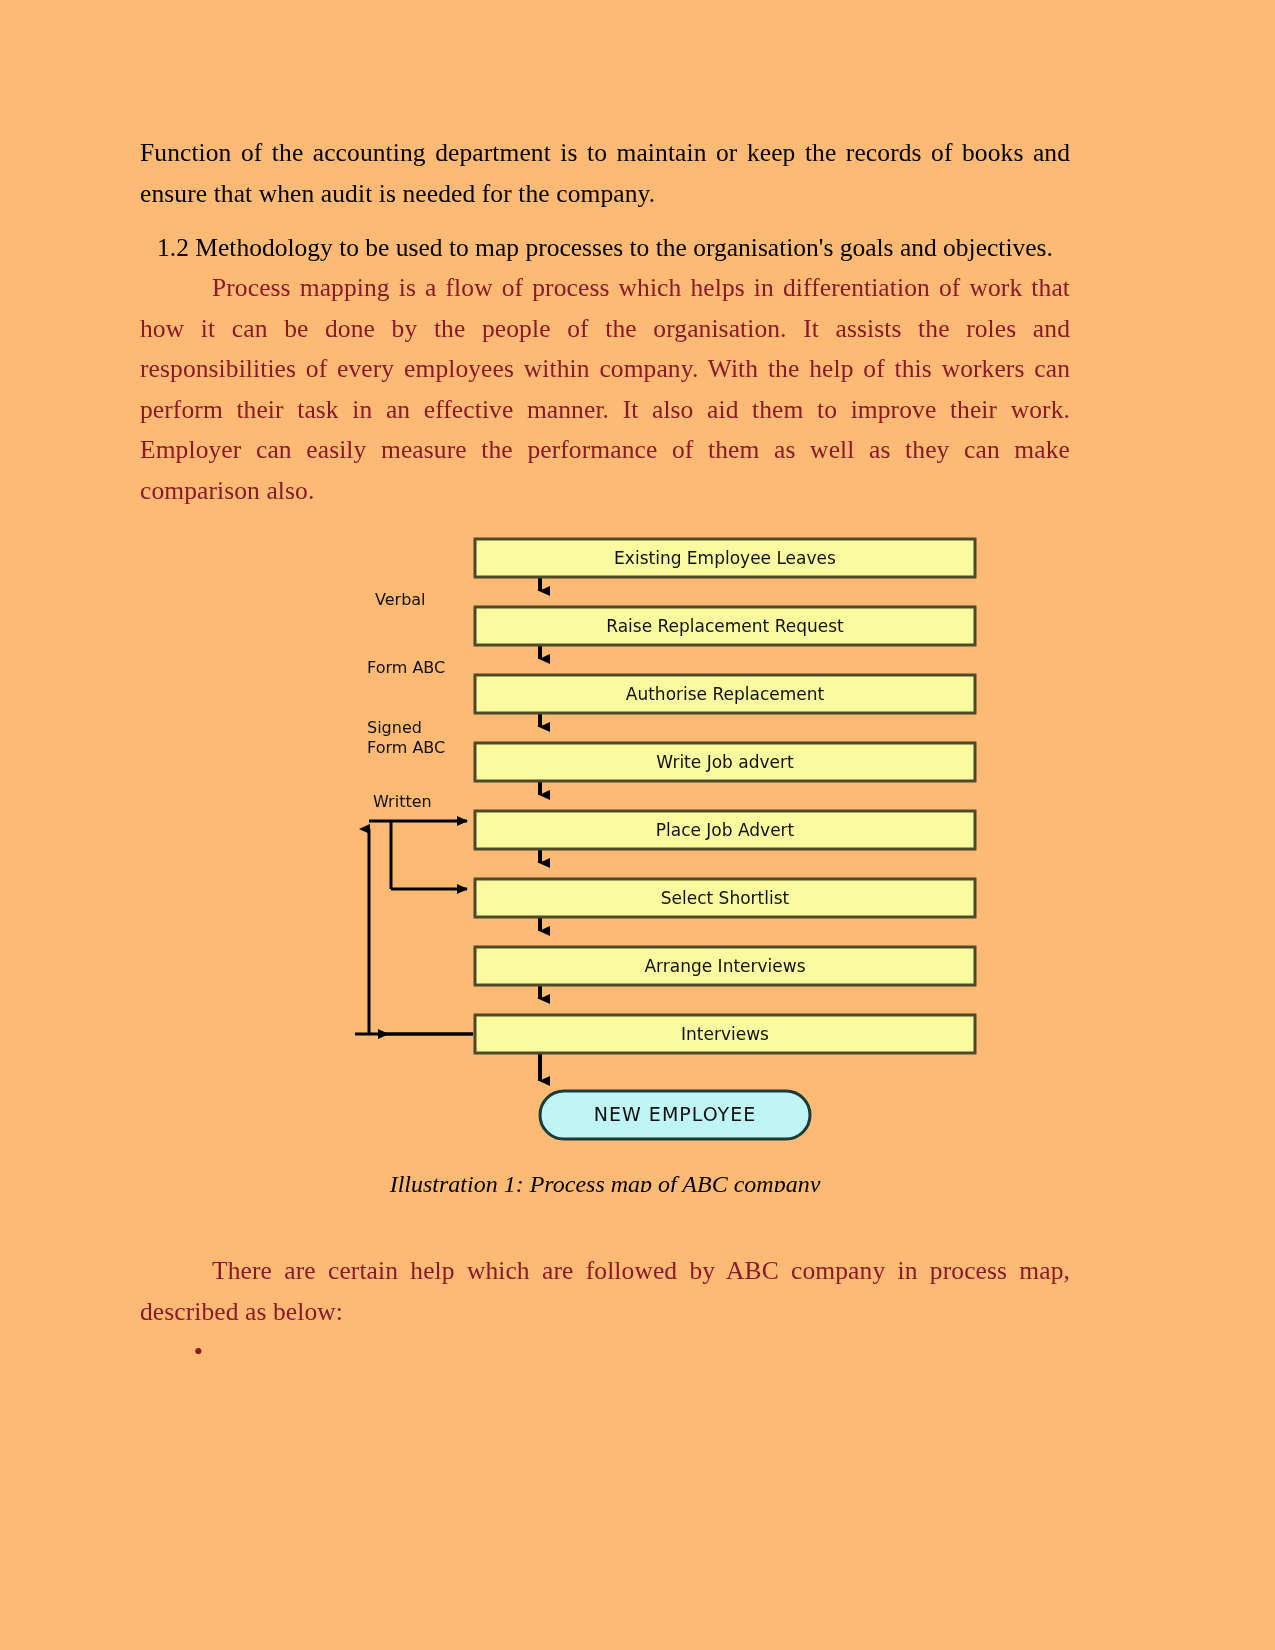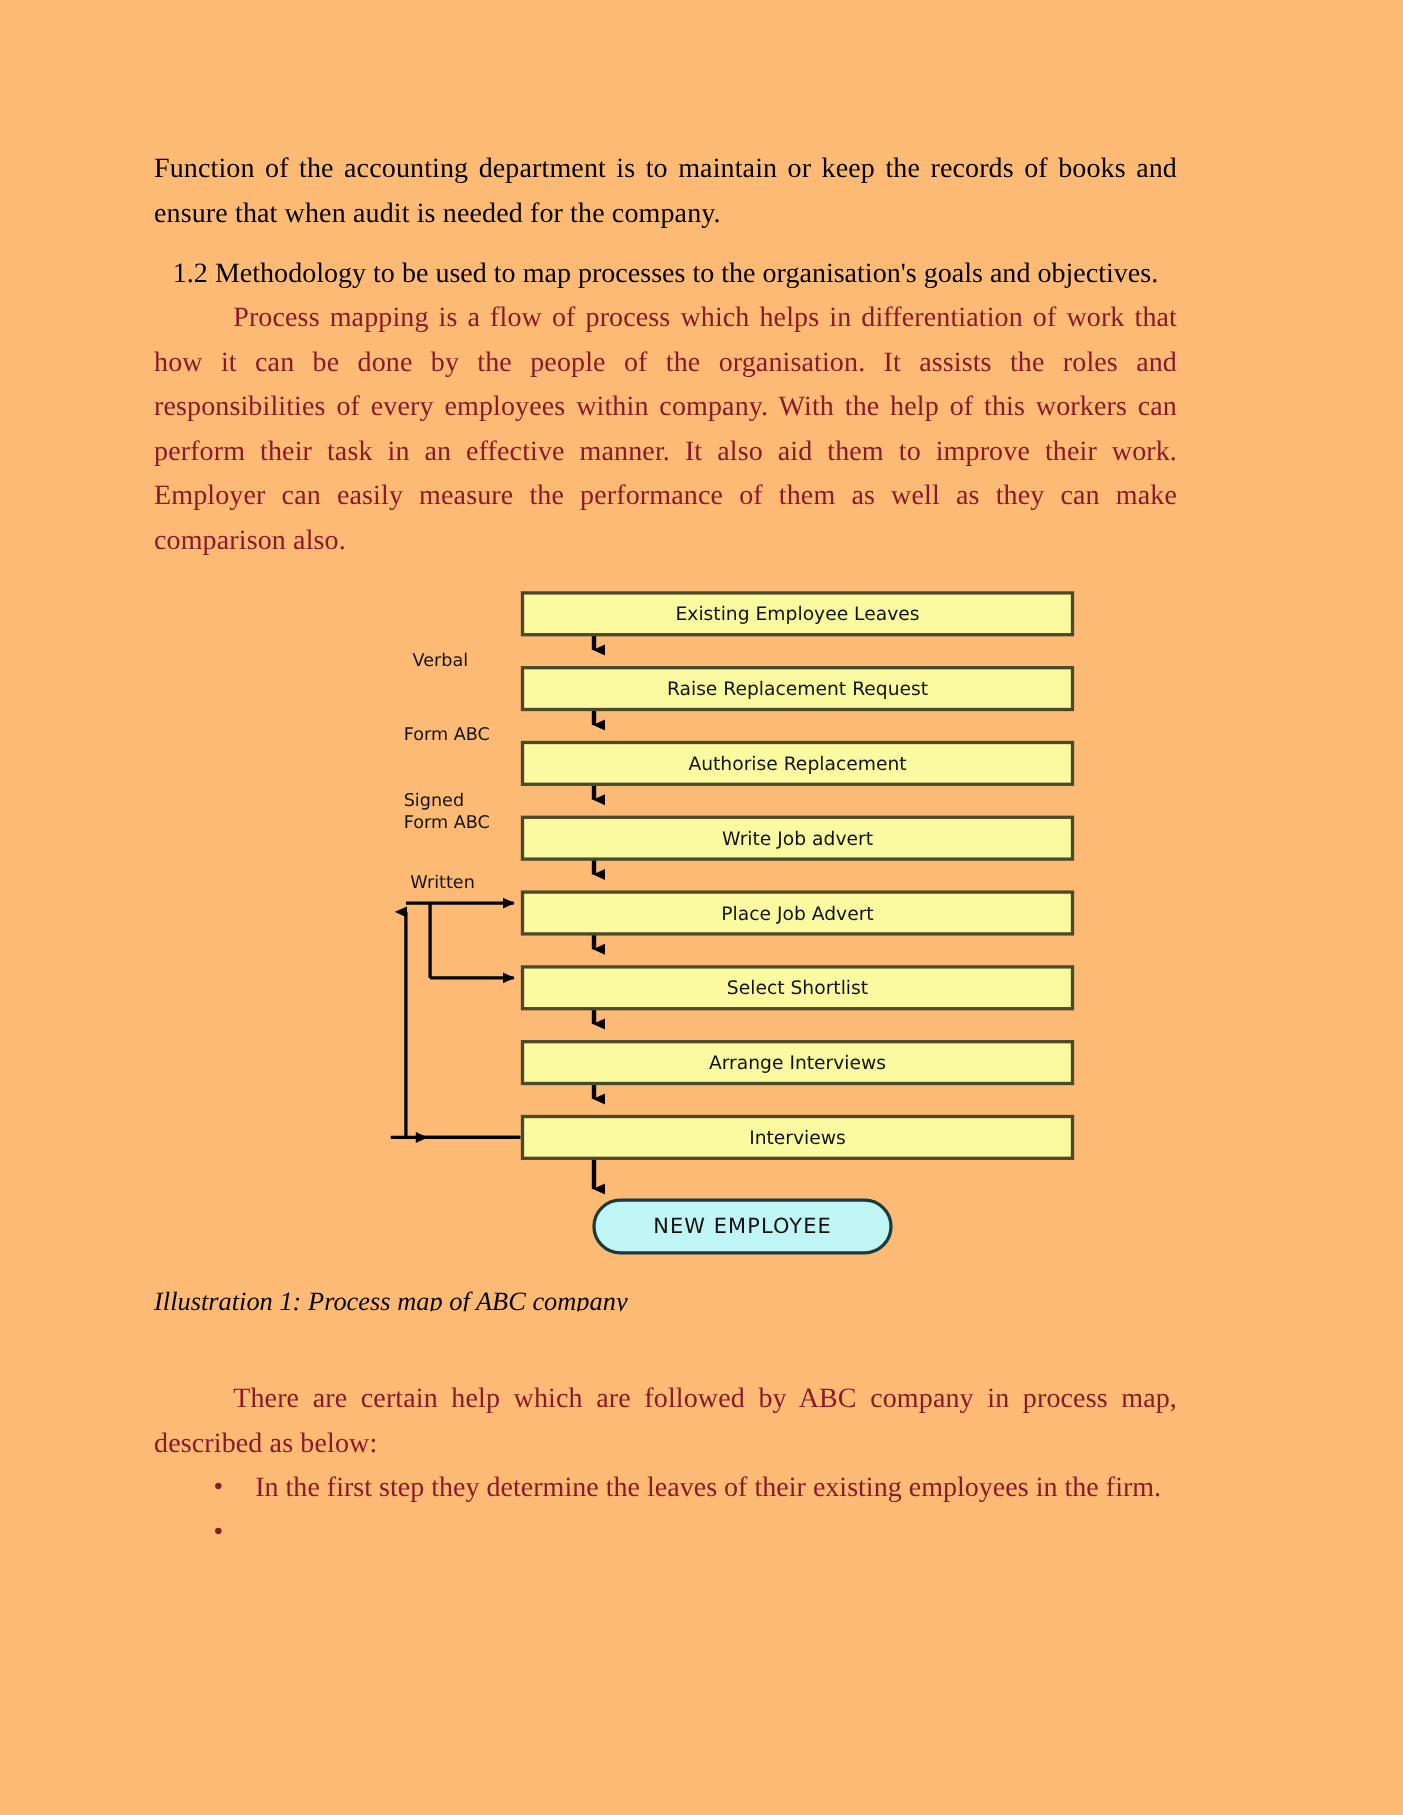--- a/index.html
+++ b/index.html
@@ -70,21 +70,21 @@
     height: 650px;
   }
   .fc-svg {
     display: block;
   }
   .caption {
     position: absolute;
     left: 0;
     top: 640px;
     width: 930px;
-    text-align: left;
+    text-align: center;
     font-style: italic;
     font-size: 24px;
     color: #000000;
     height: 23px;
     overflow: hidden;
     line-height: 30px;
   }
 
   ul.bullets {
     margin: 0;
@@ -217,21 +217,20 @@
       </div>
 
       <div class="caption">Illustration 1: Process map of ABC company</div>
     </div>
 
     <p class="body-text maroon indent-first" style="margin-top:22px;">There are certain help which are followed by ABC company in process map, described as below:</p>
 
     <ul class="bullets">
       <li>
         <span class="dot">•</span>
-        <span>In the first step they determine the leaves of their existing employees in the firm.</span>
       </li>
       <li>
         <span class="dot">•</span>
       </li>
     </ul>
 
   </div>
 </div>
 
 </body></html>

